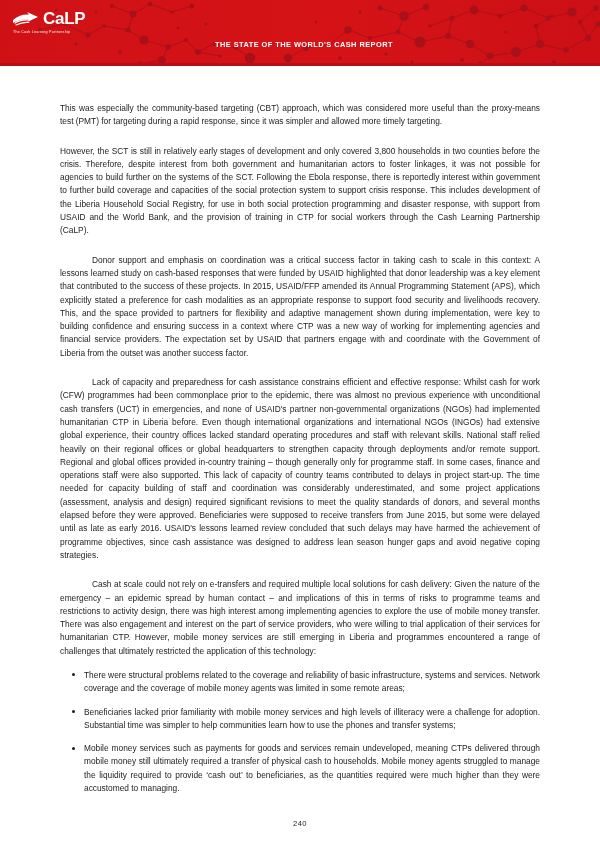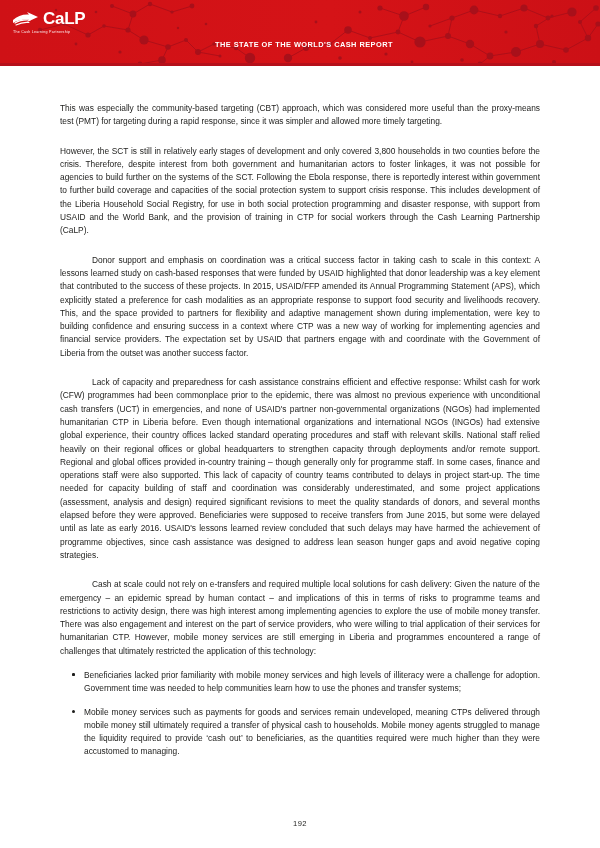--- a/index.html
+++ b/index.html
@@ -269,27 +269,28 @@
       <span class="lead">Lack of capacity and preparedness for cash assistance constrains efficient and effective response:</span><span> Whilst cash for work (CFW) programmes had been commonplace prior to the epidemic, there was almost no previous experience with unconditional cash transfers (UCT) in emergencies, and none of USAID's partner non-governmental organizations (NGOs) had implemented humanitarian CTP in Liberia before. Even though international organizations and international NGOs (INGOs) had extensive global experience, their country offices lacked standard operating procedures and staff with relevant skills. National staff relied heavily on their regional offices or global headquarters to strengthen capacity through deployments and/or remote support. Regional and global offices provided in-country training – though generally only for programme staff. In some cases, finance and operations staff were also supported. This lack of capacity of country teams contributed to delays in project start-up. The time needed for capacity building of staff and coordination was considerably underestimated, and some project applications (assessment, analysis and design) required significant revisions to meet the quality standards of donors, and several months elapsed before they were approved. Beneficiaries were supposed to receive transfers from June 2015, but some were delayed until as late as early 2016. USAID's lessons learned review concluded that such delays may have harmed the achievement of programme objectives, since cash assistance was designed to address lean season hunger gaps and avoid negative coping strategies.</span>
     </p>
 
     <p class="body">
       <span class="lead">Cash at scale could not rely on e-transfers and required multiple local solutions for cash delivery:</span><span> Given the nature of the emergency – an epidemic spread by human contact – and implications of this in terms of risks to programme teams and restrictions to activity design, there was high interest among implementing agencies to explore the use of mobile money transfer. There was also engagement and interest on the part of service providers, who were willing to trial application of their services for humanitarian CTP. However, mobile money services are still emerging in Liberia and programmes encountered a range of challenges that ultimately restricted the application of this technology:</span>
     </p>
 
     <ul class="bullets">
       <li>
         <span class="dot"></span>
+        <span>There were structural problems related to the coverage and reliability of basic infrastructure, systems and services. Network coverage and the coverage of mobile money agents was limited in some remote areas;</span>
       </li>
       <li>
         <span class="dot"></span>
-        <span>Beneficiaries lacked prior familiarity with mobile money services and high levels of illiteracy were a challenge for adoption. Government time was needed to help communities learn how to use the phones and transfer systems;</span>
+        <span>Beneficiaries lacked prior familiarity with mobile money services and high levels of illiteracy were a challenge for adoption. Substantial time was simpler to help communities learn how to use the phones and transfer systems;</span>
       </li>
       <li>
         <span class="dot"></span>
         <span>Mobile money services such as payments for goods and services remain undeveloped, meaning CTPs delivered through mobile money still ultimately required a transfer of physical cash to households. Mobile money agents struggled to manage the liquidity required to provide ‘cash out’ to beneficiaries, as the quantities required were much higher than they were accustomed to managing.</span>
       </li>
     </ul>
 
   </div>
 </div>
 
-<div class="page-number">192</div>
+<div class="page-number">240</div>
 
 </body></html>

